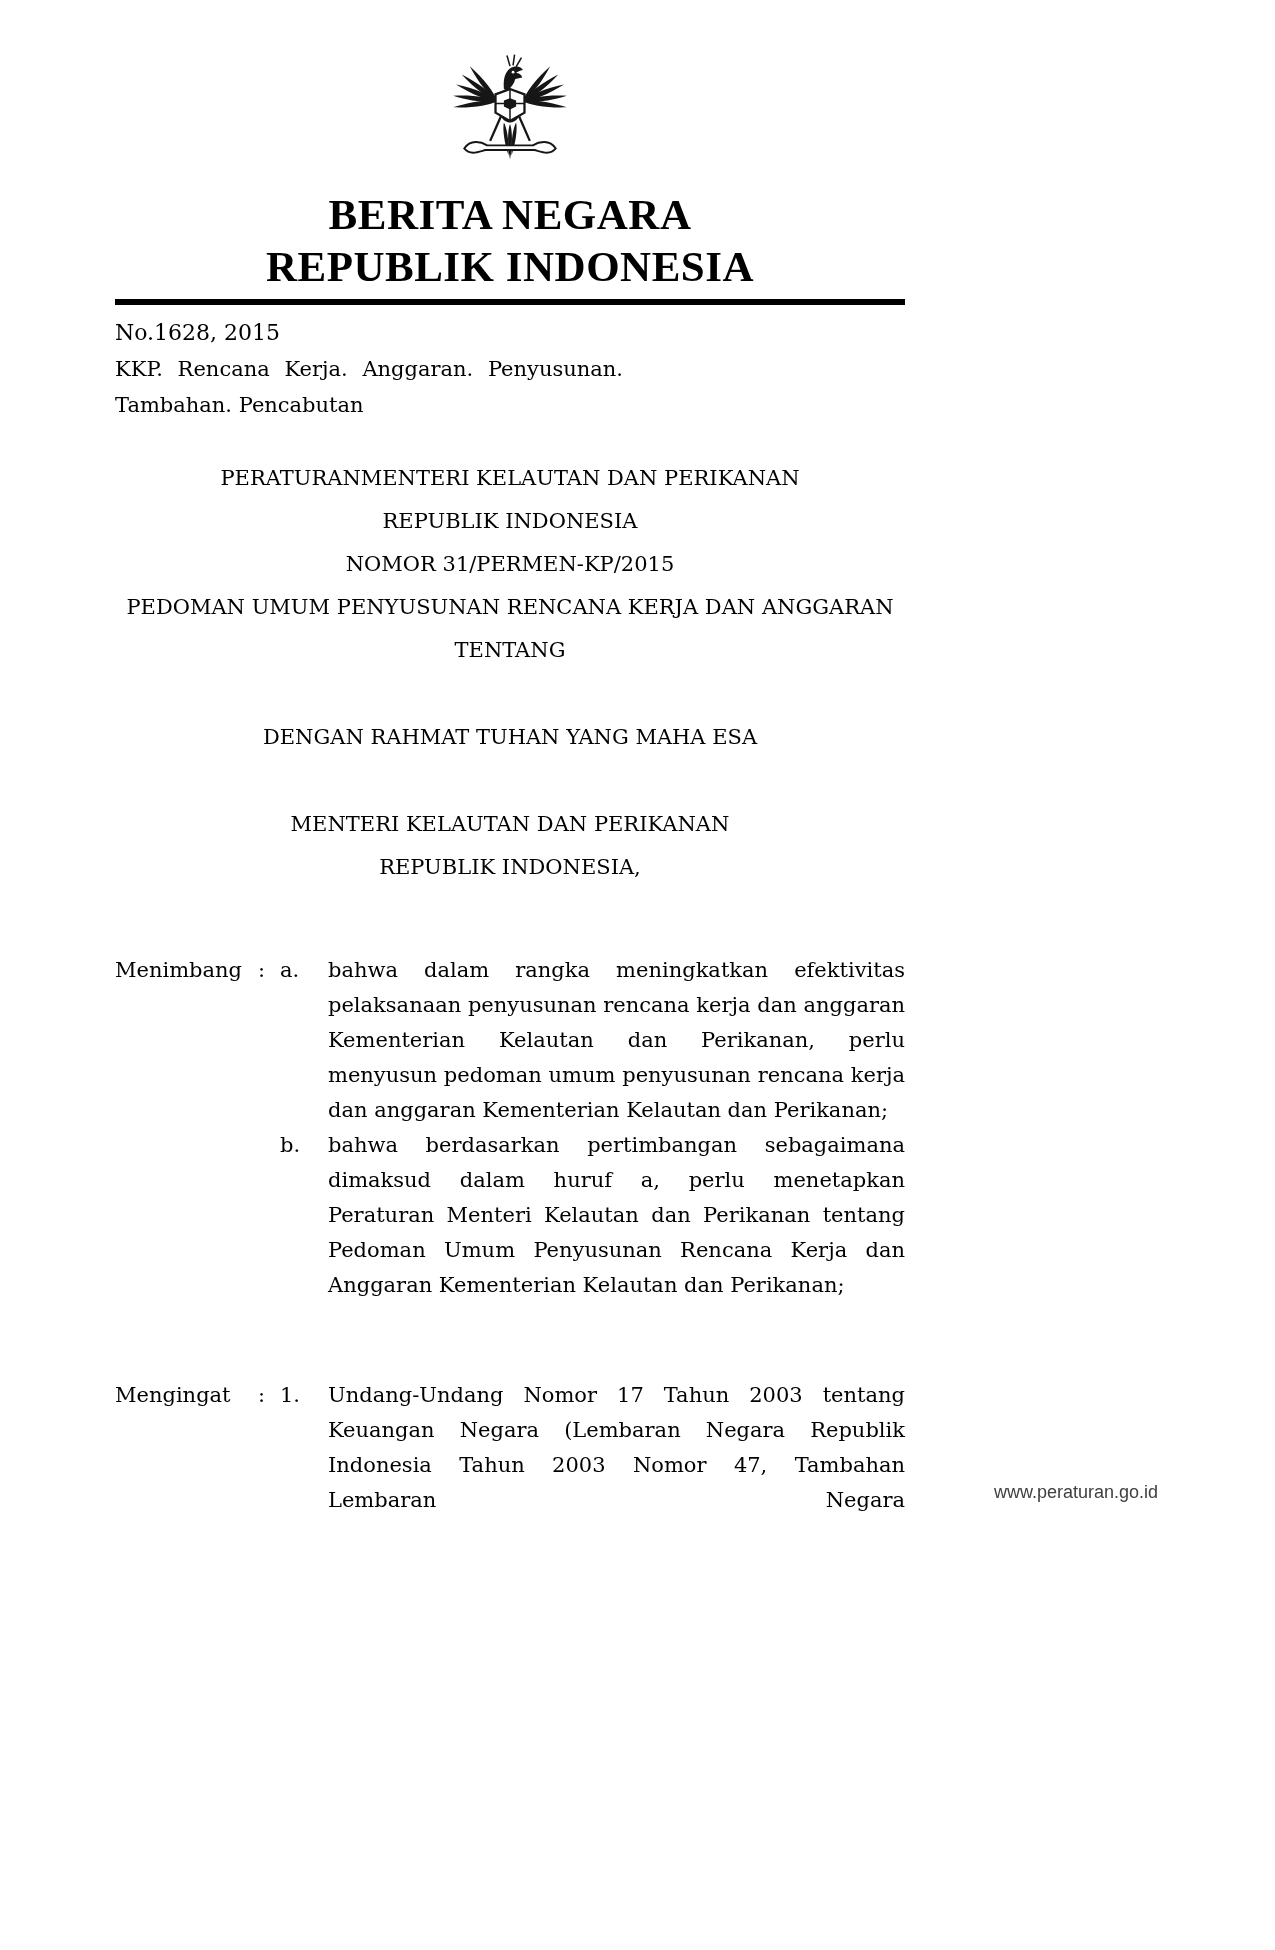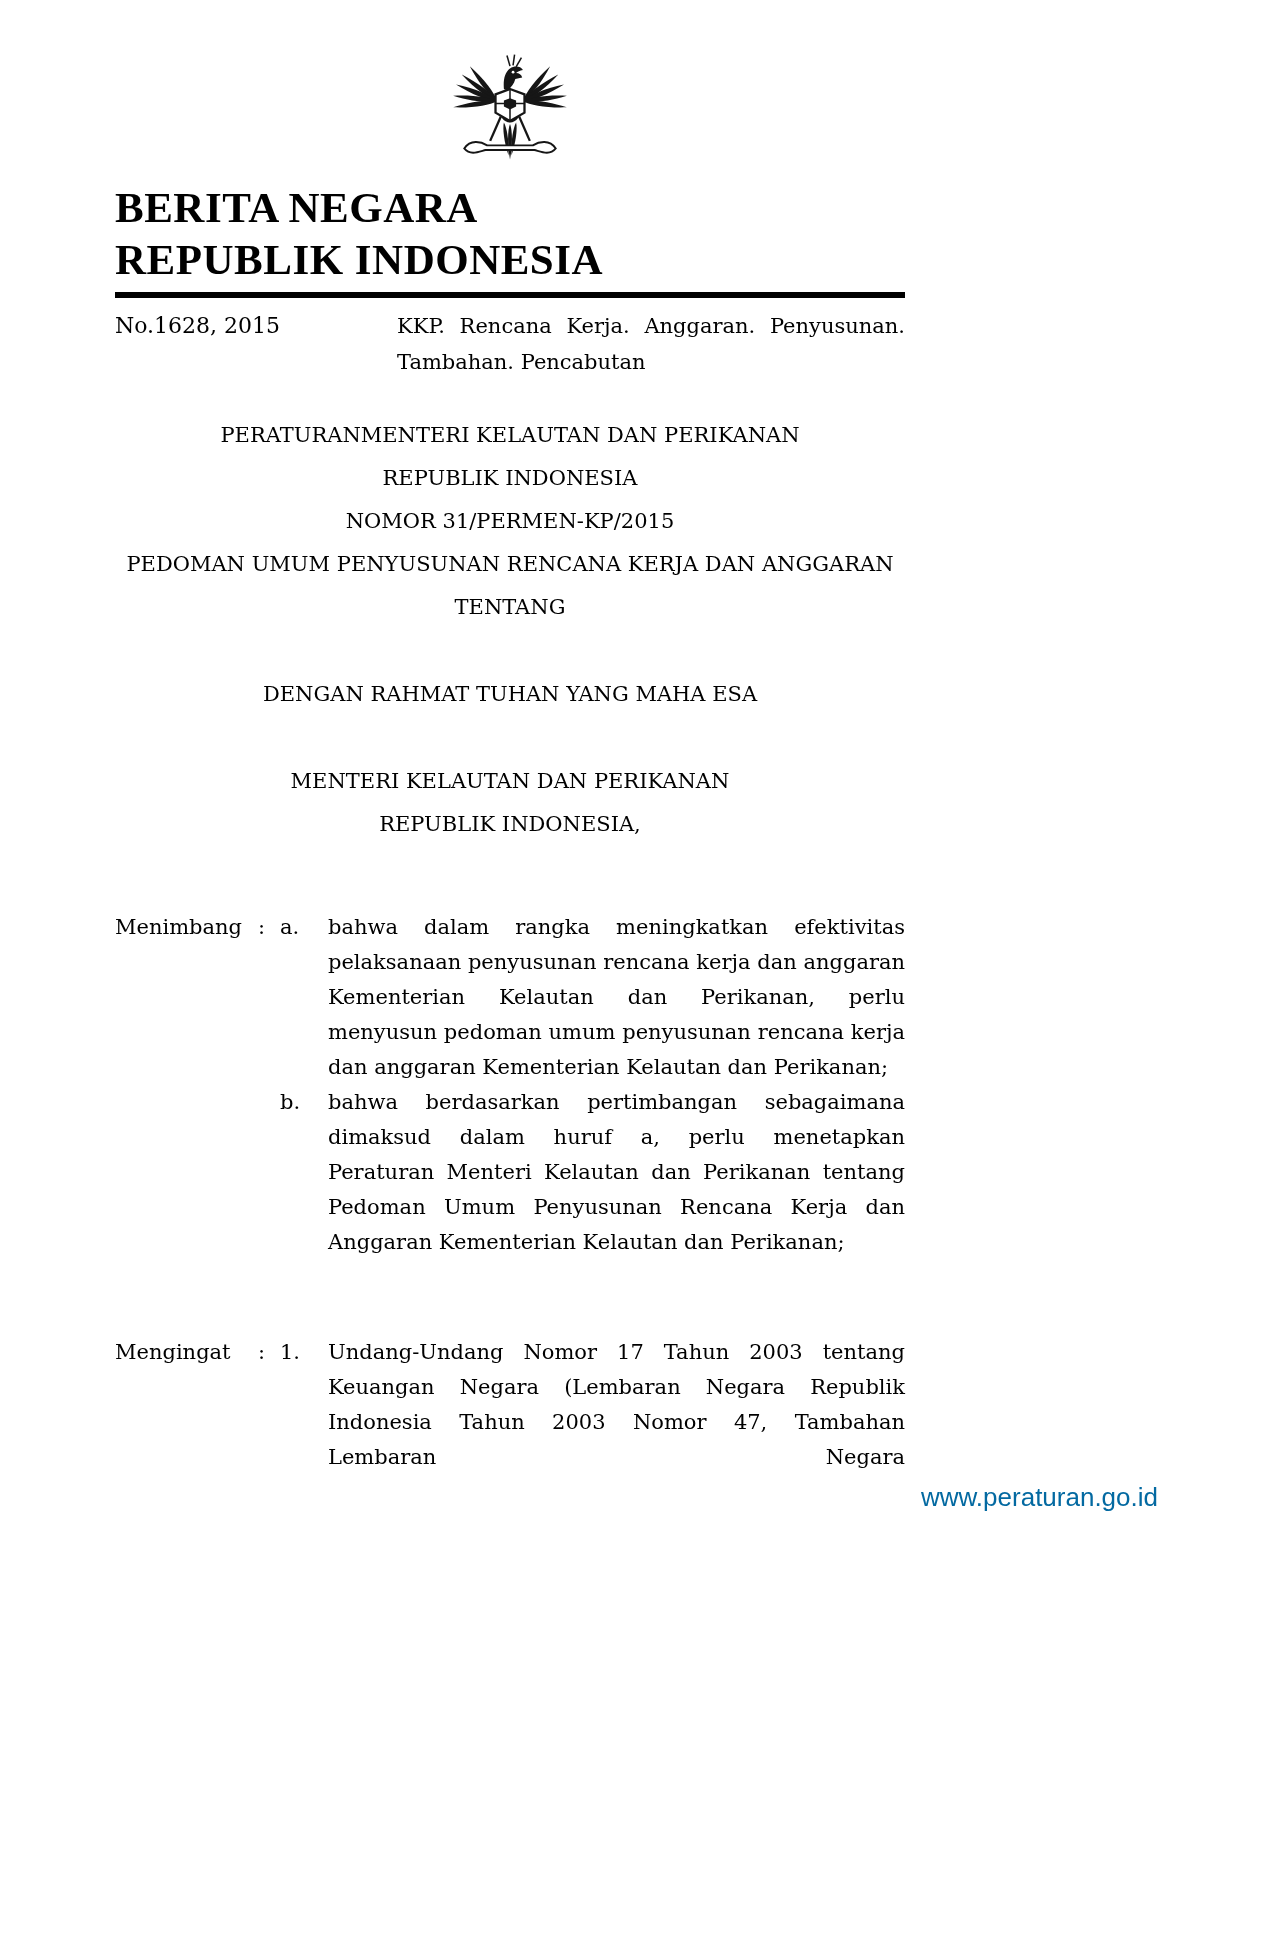--- a/index.html
+++ b/index.html
@@ -10,47 +10,48 @@
     margin:0 auto;
     background:#ffffff;
     color:#000;
     font-family:"DejaVu Serif","Liberation Serif",serif;
   }
   .content {
     position:absolute; left:115px; top:0; width:790px;
   }
   .emblem { width:122px; height:130px; margin:40px auto 0; display:block; }
   .masthead {
-    margin-top:12px;
+    margin-top:19px;
+    text-align:center;
     font-family:"Liberation Serif",serif;
     font-weight:bold;
     font-size:43px; line-height:52px;
     letter-spacing:0.5px;
   }
   .rule { margin-top:6px; height:6px; background:#000; }
-  .meta-row { margin-top:10px; display:flex; justify-content:space-between; align-items:flex-start; }
+  .meta-row { margin-top:10px; display:flex; justify-content:space-between; align-items:flex-start;flex-direction:column; }
   .doc-number { font-size:22px; line-height:36px; }
   .subject { width:508px; font-size:21px; line-height:36px; text-align:justify; text-align-last:left; }
   .headings { margin-top:34px; text-align:center; font-size:21px; }
   .headings p { line-height:43px; }
   .gap-before { margin-top:44px; }
   .clauses { margin-top:64px; font-size:21px; }
   .clause { display:flex; line-height:35px; }
   .clause + .clause { margin-top:75px; }
   .clause-label { width:143px; }
   .clause-colon { width:22px; }
   .clause-items { flex:1; }
   .item { display:flex; }
   .item-marker { width:48px; flex:none; }
   .item-text { flex:1; text-align:justify; text-align-last:left; }
   .item-text.justify-all { text-align-last:justify; }
   .watermark {
     position:absolute; top:1482px; right:117px;
     font-family:"Liberation Sans",sans-serif;
-    font-size:26px; color:#0369a1;
+    font-size:18px; color:#404040;
   }
 </style>
 </head>
 <body>
 
 <div class="page">
   <div class="content">
 
     <svg class="emblem" viewBox="0 0 160 170" aria-hidden="true">
       <defs>

